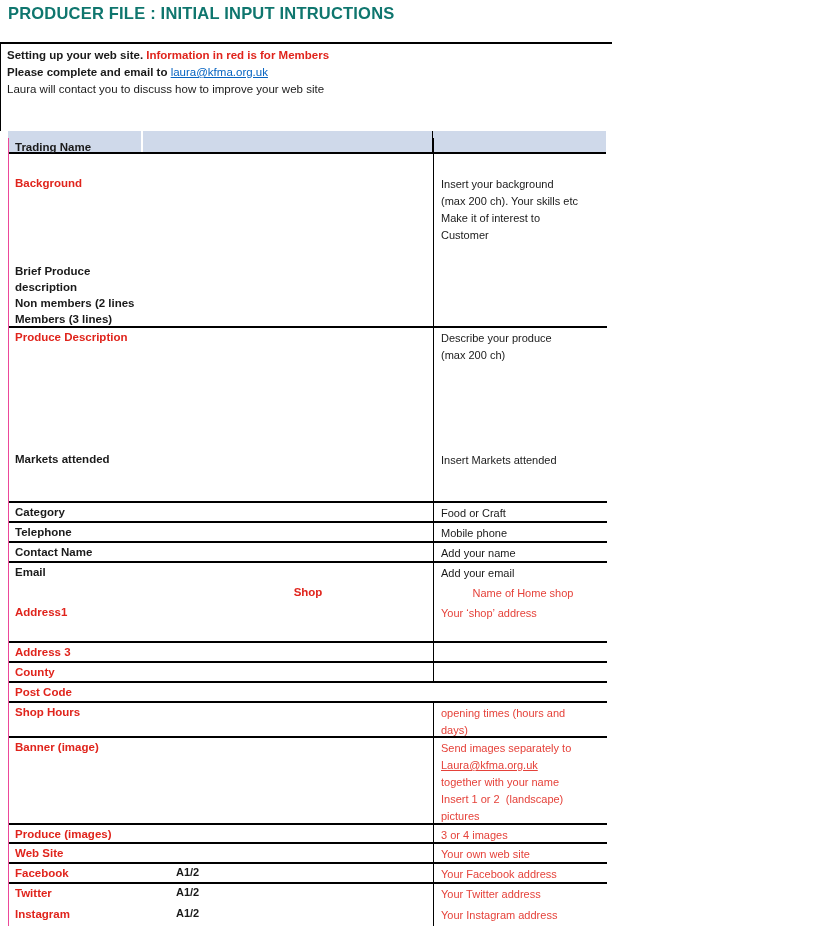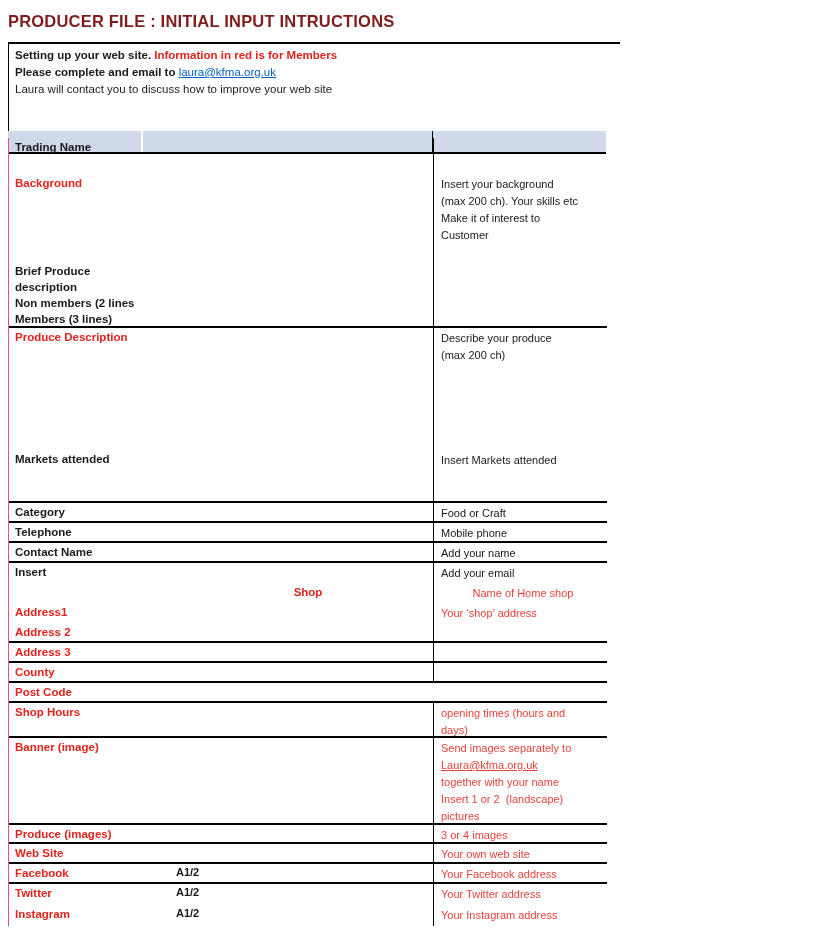--- a/index.html
+++ b/index.html
@@ -6,28 +6,28 @@
   body{
     width:826px;height:942px;
     font-family:"Liberation Sans",sans-serif;
     color:var(--text-black,#1a1a1a);
     -webkit-font-smoothing:antialiased;
   }
   #page{position:relative;width:826px;height:942px;overflow:hidden;background:#fff;}
 
   
   #doc-title{
-    position:absolute;top:12px;left:8px;margin:0;
-    font-size:16.5px;font-weight:bold;letter-spacing:.2px;color:#7f1d1d;
+    position:absolute;top:4px;left:8px;margin:0;
+    font-size:16.5px;font-weight:bold;letter-spacing:.2px;color:#0f766e;
     white-space:pre;
   }
 
   
   #intro{
-    position:absolute;top:42px;left:8px;width:612px;height:89px;
+    position:absolute;top:42px;left:0;width:612px;height:89px;
     border-top:2px solid #000;border-left:1px solid #000;
     box-sizing:border-box;padding:3px 0 0 6px;
     font-size:11.5px;
   }
   #intro p{margin:0;line-height:17px;white-space:pre;}
   .b{font-weight:bold;}
   .red-b{font-weight:bold;color:var(--red-label);}
   .link{color:var(--link-blue);text-decoration:underline;font-weight:normal;cursor:pointer;}
 
   
@@ -149,21 +149,21 @@
       <div class="row bb" style="height: 20px;">
         <div class="cl">
           <div>Contact Name</div>
         </div>
         <div class="cr">
           <div>Add your name</div>
         </div>
       </div>
       <div class="row" style="height: 20px;">
         <div class="cl">
-          <div>Insert</div>
+          <div>Email</div>
         </div>
         <div class="cr">
           <div>Add your email</div>
         </div>
       </div>
       <div class="row" style="height: 20px; text-align: center;">
         <div class="cl red">
           <div>Shop</div>
         </div>
         <div class="cr redtext">
@@ -172,23 +172,20 @@
       </div>
       <div class="row" style="height: 20px;">
         <div class="cl red">
           <div>Address1</div>
         </div>
         <div class="cr redtext">
           <div>Your ‘shop’ address</div>
         </div>
       </div>
       <div class="row bb" style="height: 20px;">
-        <div class="cl red">
-          <div>Address 2</div>
-        </div>
         <div class="cr"></div>
       </div>
       <div class="row bb" style="height: 20px;">
         <div class="cl red">
           <div>Address 3</div>
         </div>
         <div class="cr"></div>
       </div>
       <div class="row bb" style="height: 20px;">
         <div class="cl red">

